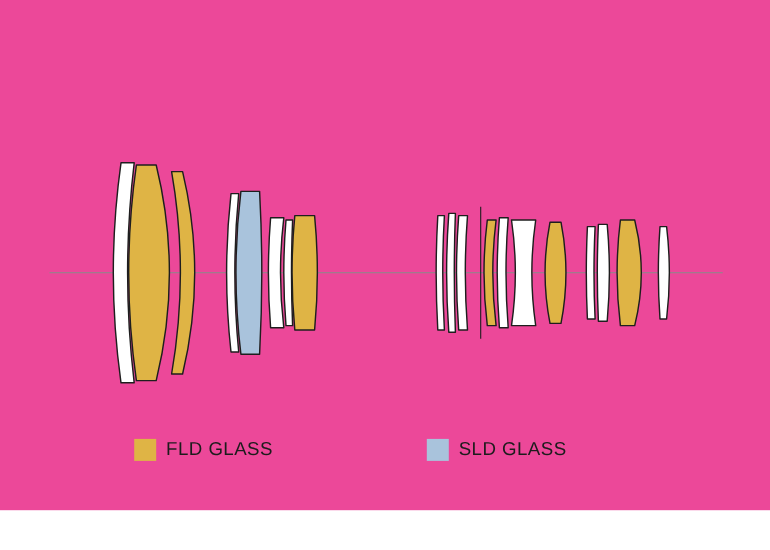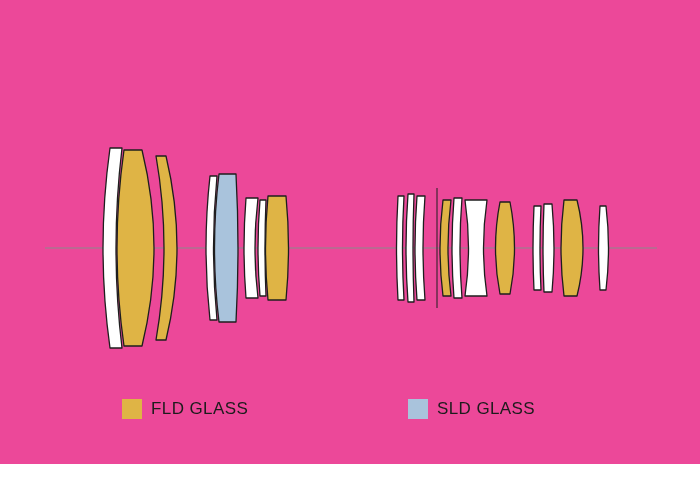--- a/index.html
+++ b/index.html
@@ -31,21 +31,21 @@
     pointer-events: none;
   }
   .legend-item {
     position: absolute;
     display: flex;
     align-items: center;
     gap: 9px;
     height: 22px;
   }
   .legend-item.fld { left: 122px; top: 398px; }
-  .legend-item.sld { left: 408px; top: 398px; }
+  .legend-item.sld { left: 388px; top: 398px; }
   .swatch {
     display: inline-block;
     width: 20px;
     height: 20px;
     flex: 0 0 auto;
   }
   .legend-label {
     font-size: 17px;
     font-weight: 400;
     color: #1c1c1c;

